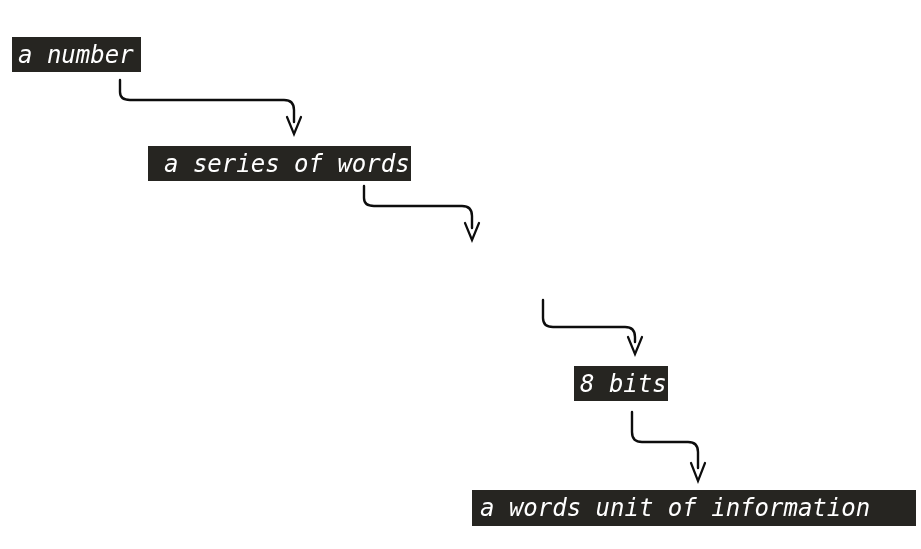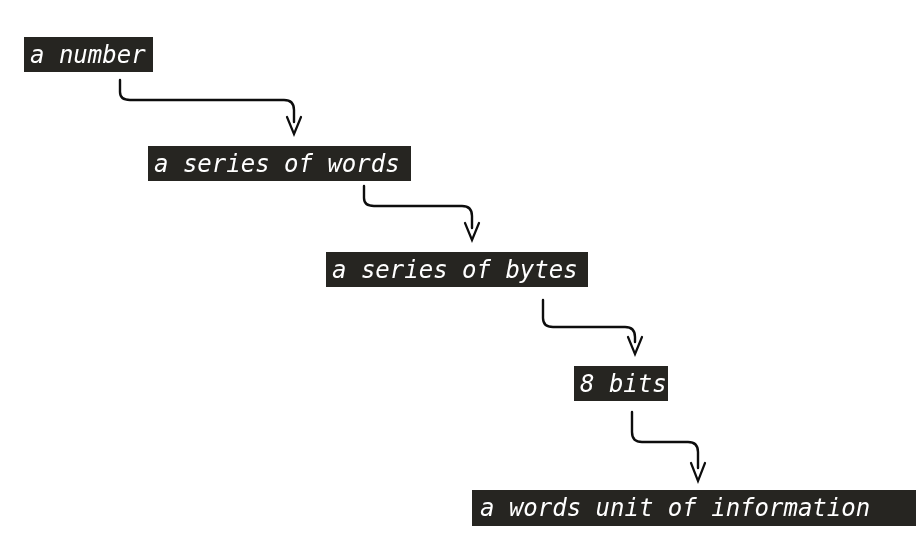--- a/index.html
+++ b/index.html
@@ -68,31 +68,28 @@
     <g>
       <path class="arrow-path" d="M 543,300 L 543,318 Q 543,327 553,327 L 625,327 Q 635,327 635,337 L 635,342"></path>
       <path class="arrow-head" d="M 628,337 L 635,354 L 642,337"></path>
     </g>
     <g>
       <path class="arrow-path" d="M 632,412 L 632,432 Q 632,442 642,442 L 688,442 Q 698,442 698,452 L 698,468"></path>
       <path class="arrow-head" d="M 691,463 L 698,481 L 705,463"></path>
     </g>
   </svg>
 
-  <div class="label-box" id="box-0" style="left: 24px; top: 37px; width: 129px; height: 35px; font-size: 24px; padding-left: 6px;">
+  <div class="label-box" id="box-0" style="left: 12px; top: 37px; width: 129px; height: 35px; font-size: 24px; padding-left: 6px;">
     <span>a number</span>
   </div>
 
-  <div class="label-box" id="box-1" style="left: 148px; top: 146px; width: 263px; height: 35px; font-size: 24px; padding-left: 6px; text-align: right;">
+  <div class="label-box" id="box-1" style="left: 148px; top: 146px; width: 263px; height: 35px; font-size: 24px; padding-left: 16px; text-align: right;">
     <span>a series of words</span>
   </div>
 
-  <div class="label-box" id="box-2" style="left: 326px; top: 252px; width: 262px; height: 35px; font-size: 24px; padding-left: 6px;">
-    <span>a series of bytes</span>
-  </div>
 
   <div class="label-box" id="box-3" style="left: 574px; top: 366px; width: 94px; height: 35px; font-size: 24px; padding-left: 6px;">
     <span>8 bits</span>
   </div>
 
   <div class="label-box" id="box-4" style="left: 472px; top: 490px; width: 444px; height: 36px; font-size: 24px; padding-left: 8px;">
     <span>a words unit of information</span>
   </div>
 
 </div>

